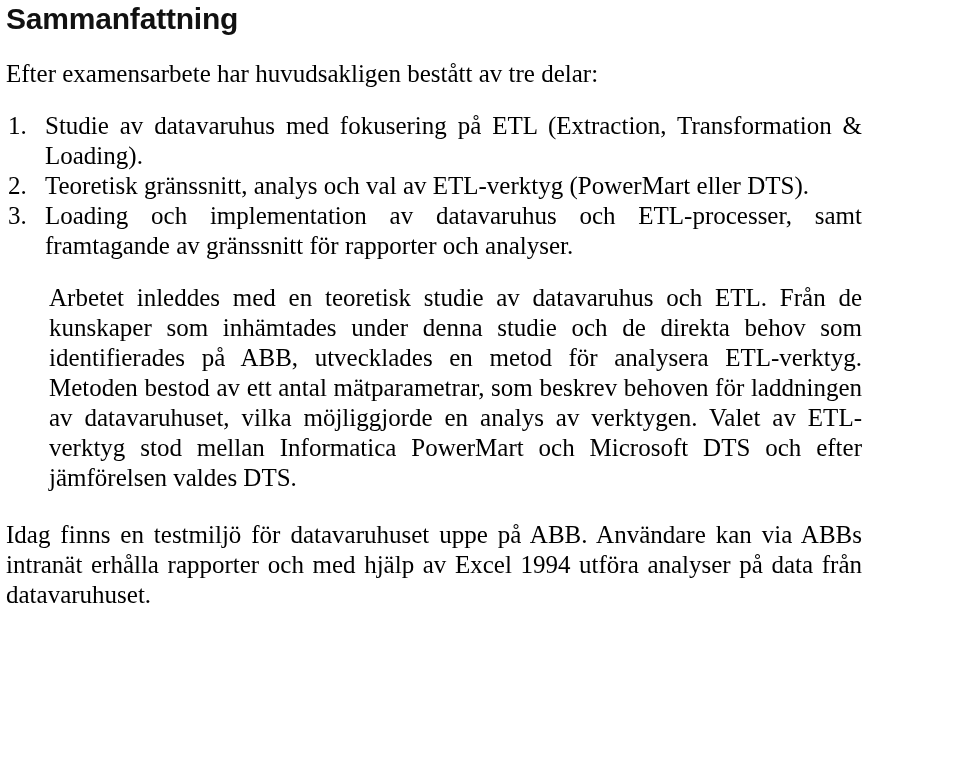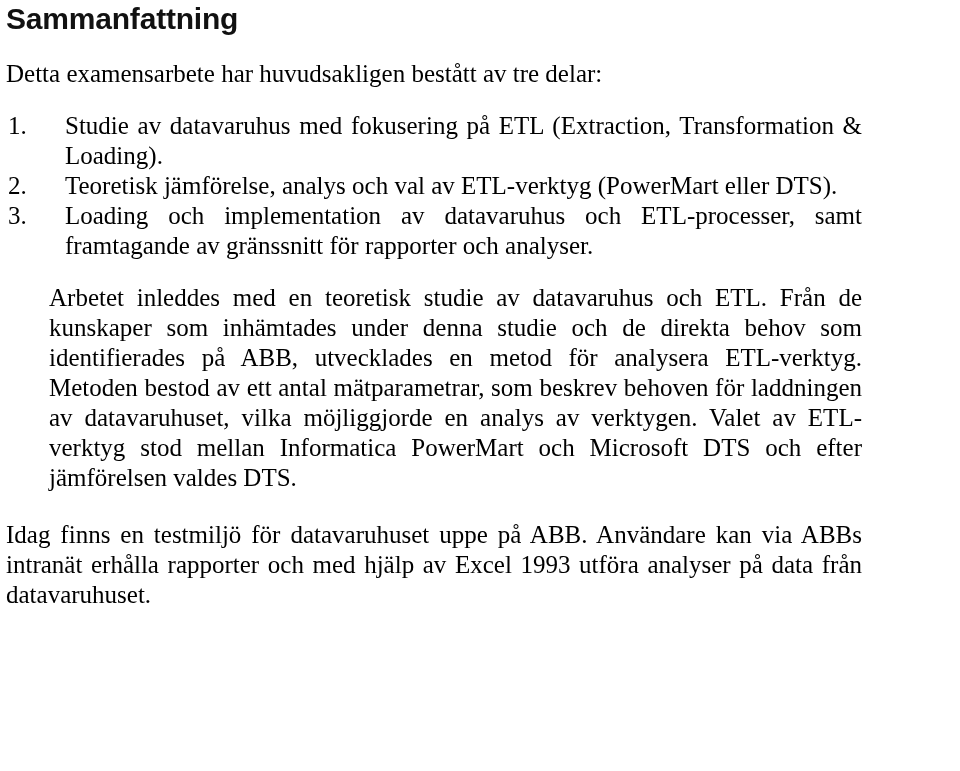--- a/index.html
+++ b/index.html
@@ -66,21 +66,20 @@
     position: absolute;
     left: 2px;
     top: 0;
     width: 30px;
     text-align: left;
     font-size: 25px;
     line-height: 30px;
   }
   .num-item .item-text {
     display: block;
-    margin-left: 20px;
   }
   
   .num-item.single .item-text { text-align: left; }
 
   
   .body-para {
     font-size: 25px;
     line-height: 30px;
     margin: 0;
     text-align: justify;
@@ -91,35 +90,35 @@
   .body-para.p2 { padding-top: 27px; }
   .body-para.p3 { padding-top: 27px; }
 </style>
 </head>
 <body>
 
 <div class="page">
 
   <h1 class="doc-title">Sammanfattning</h1>
 
-  <p class="intro-line">Detta examensarbete har huvudsakligen bestått av tre delar:</p>
+  <p class="intro-line">Efter examensarbete har huvudsakligen bestått av tre delar:</p>
 
   <ol class="num-list">
     <li class="num-item">
       <span class="marker">1.</span>
       <span class="item-text">Studie av datavaruhus med fokusering på ETL (Extraction, Transformation &amp; Loading).</span>
     </li>
     <li class="num-item single">
       <span class="marker">2.</span>
-      <span class="item-text">Teoretisk jämförelse, analys och val av ETL-verktyg (PowerMart eller DTS).</span>
+      <span class="item-text">Teoretisk gränssnitt, analys och val av ETL-verktyg (PowerMart eller DTS).</span>
     </li>
     <li class="num-item">
       <span class="marker">3.</span>
       <span class="item-text">Loading och implementation av datavaruhus och ETL-processer, samt framtagande av gränssnitt för rapporter och analyser.</span>
     </li>
   </ol>
 
   <p class="body-para p1">Arbetet inleddes med en teoretisk studie av datavaruhus och ETL. Från de kunskaper som inhämtades under denna studie och de direkta behov som identifierades på ABB, utvecklades en metod för analysera ETL-verktyg. Metoden bestod av ett antal mätparametrar, som beskrev behoven för laddningen av datavaruhuset, vilka möjliggjorde en analys av verktygen. Valet av ETL-verktyg stod mellan Informatica PowerMart och Microsoft DTS och efter jämförelsen valdes DTS.</p>
 
 
-  <p class="body-para p3">Idag finns en testmiljö för datavaruhuset uppe på ABB. Användare kan via ABBs intranät erhålla rapporter och med hjälp av Excel 1993 utföra analyser på data från datavaruhuset.</p>
+  <p class="body-para p3">Idag finns en testmiljö för datavaruhuset uppe på ABB. Användare kan via ABBs intranät erhålla rapporter och med hjälp av Excel 1994 utföra analyser på data från datavaruhuset.</p>
 
 </div>
 
 </body></html>

